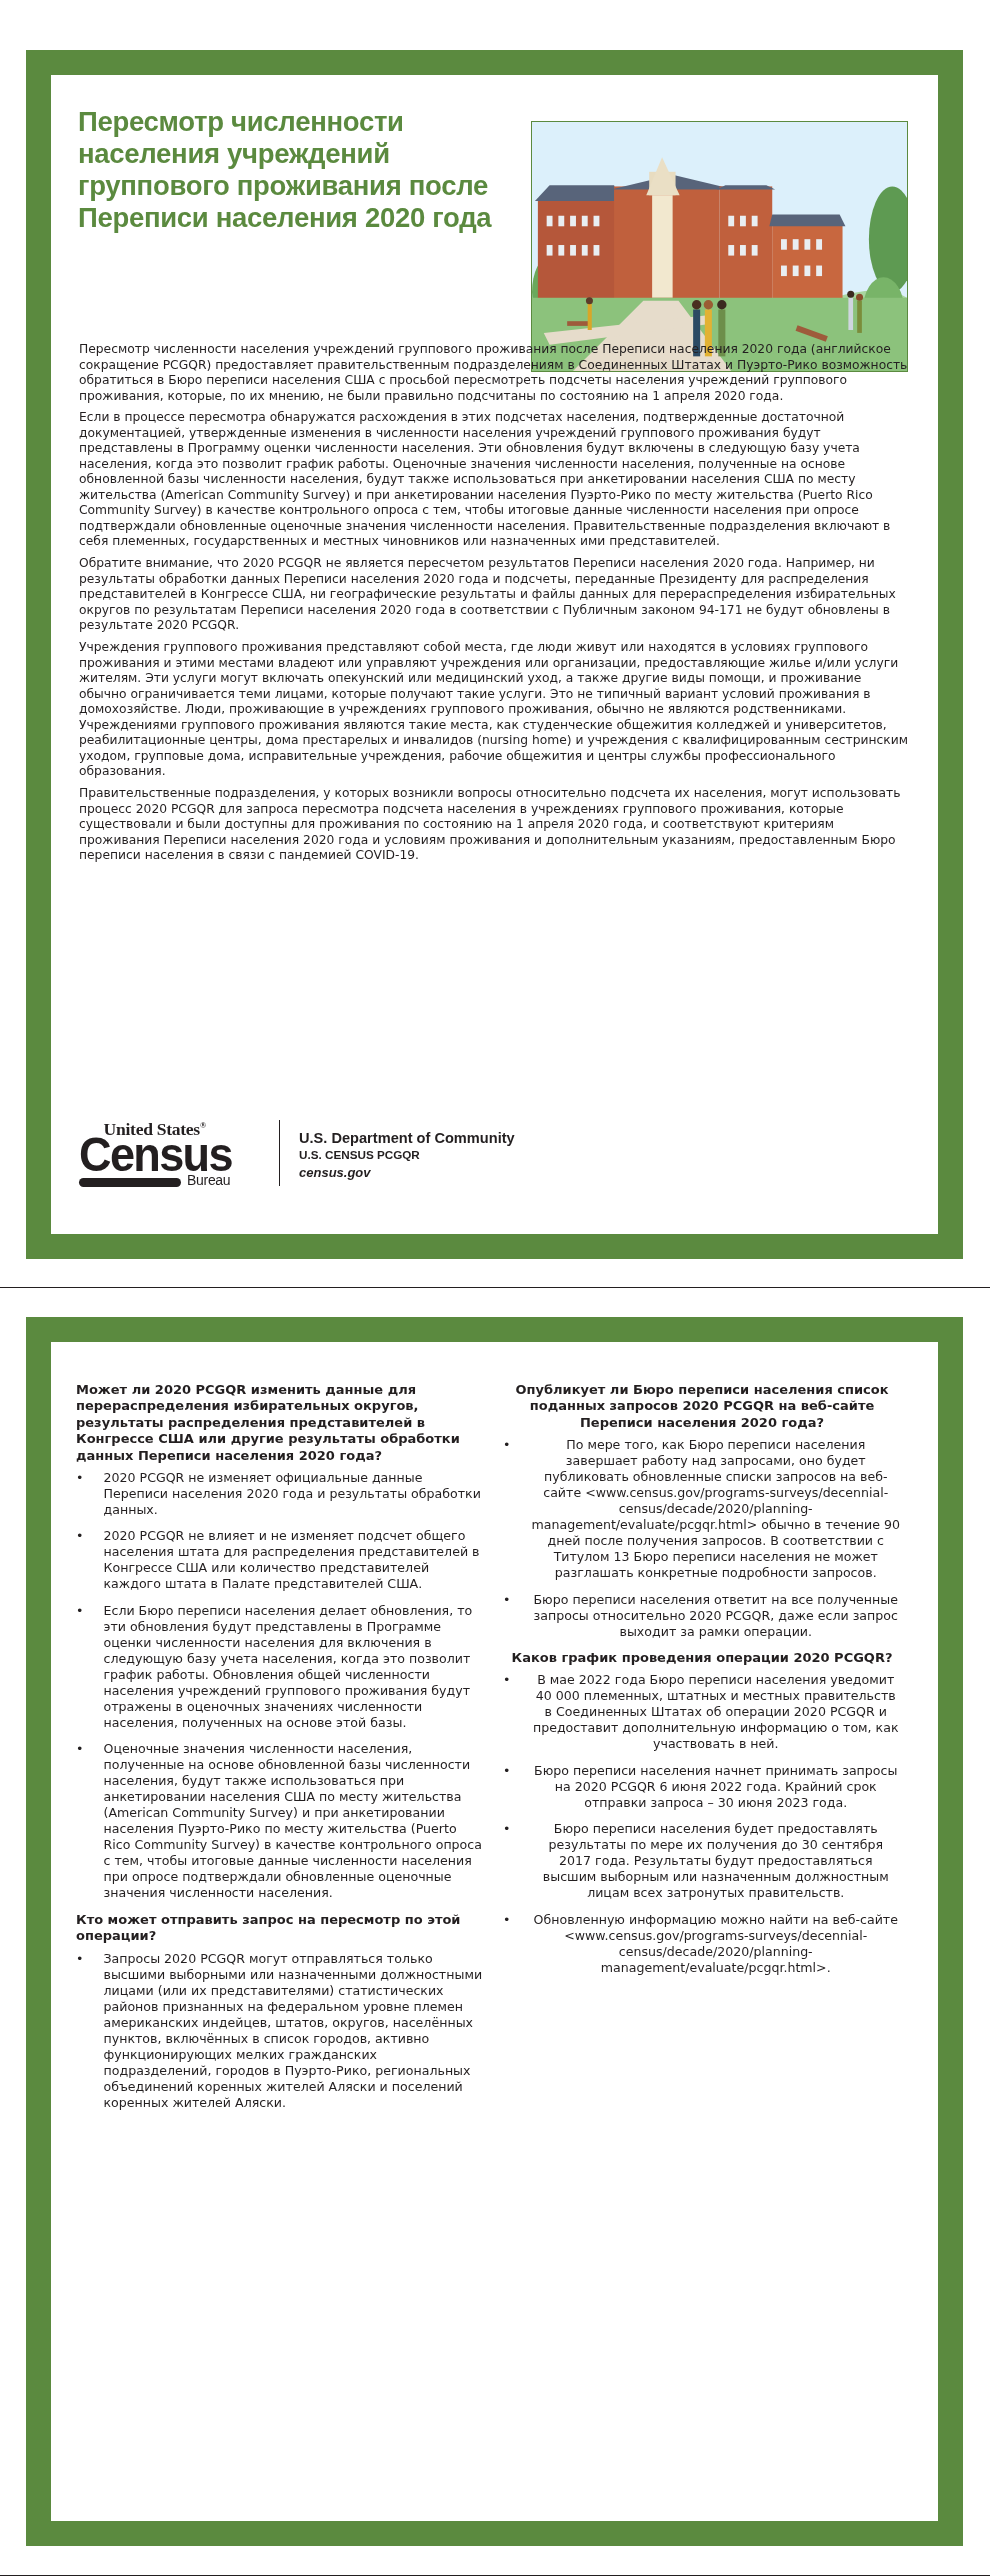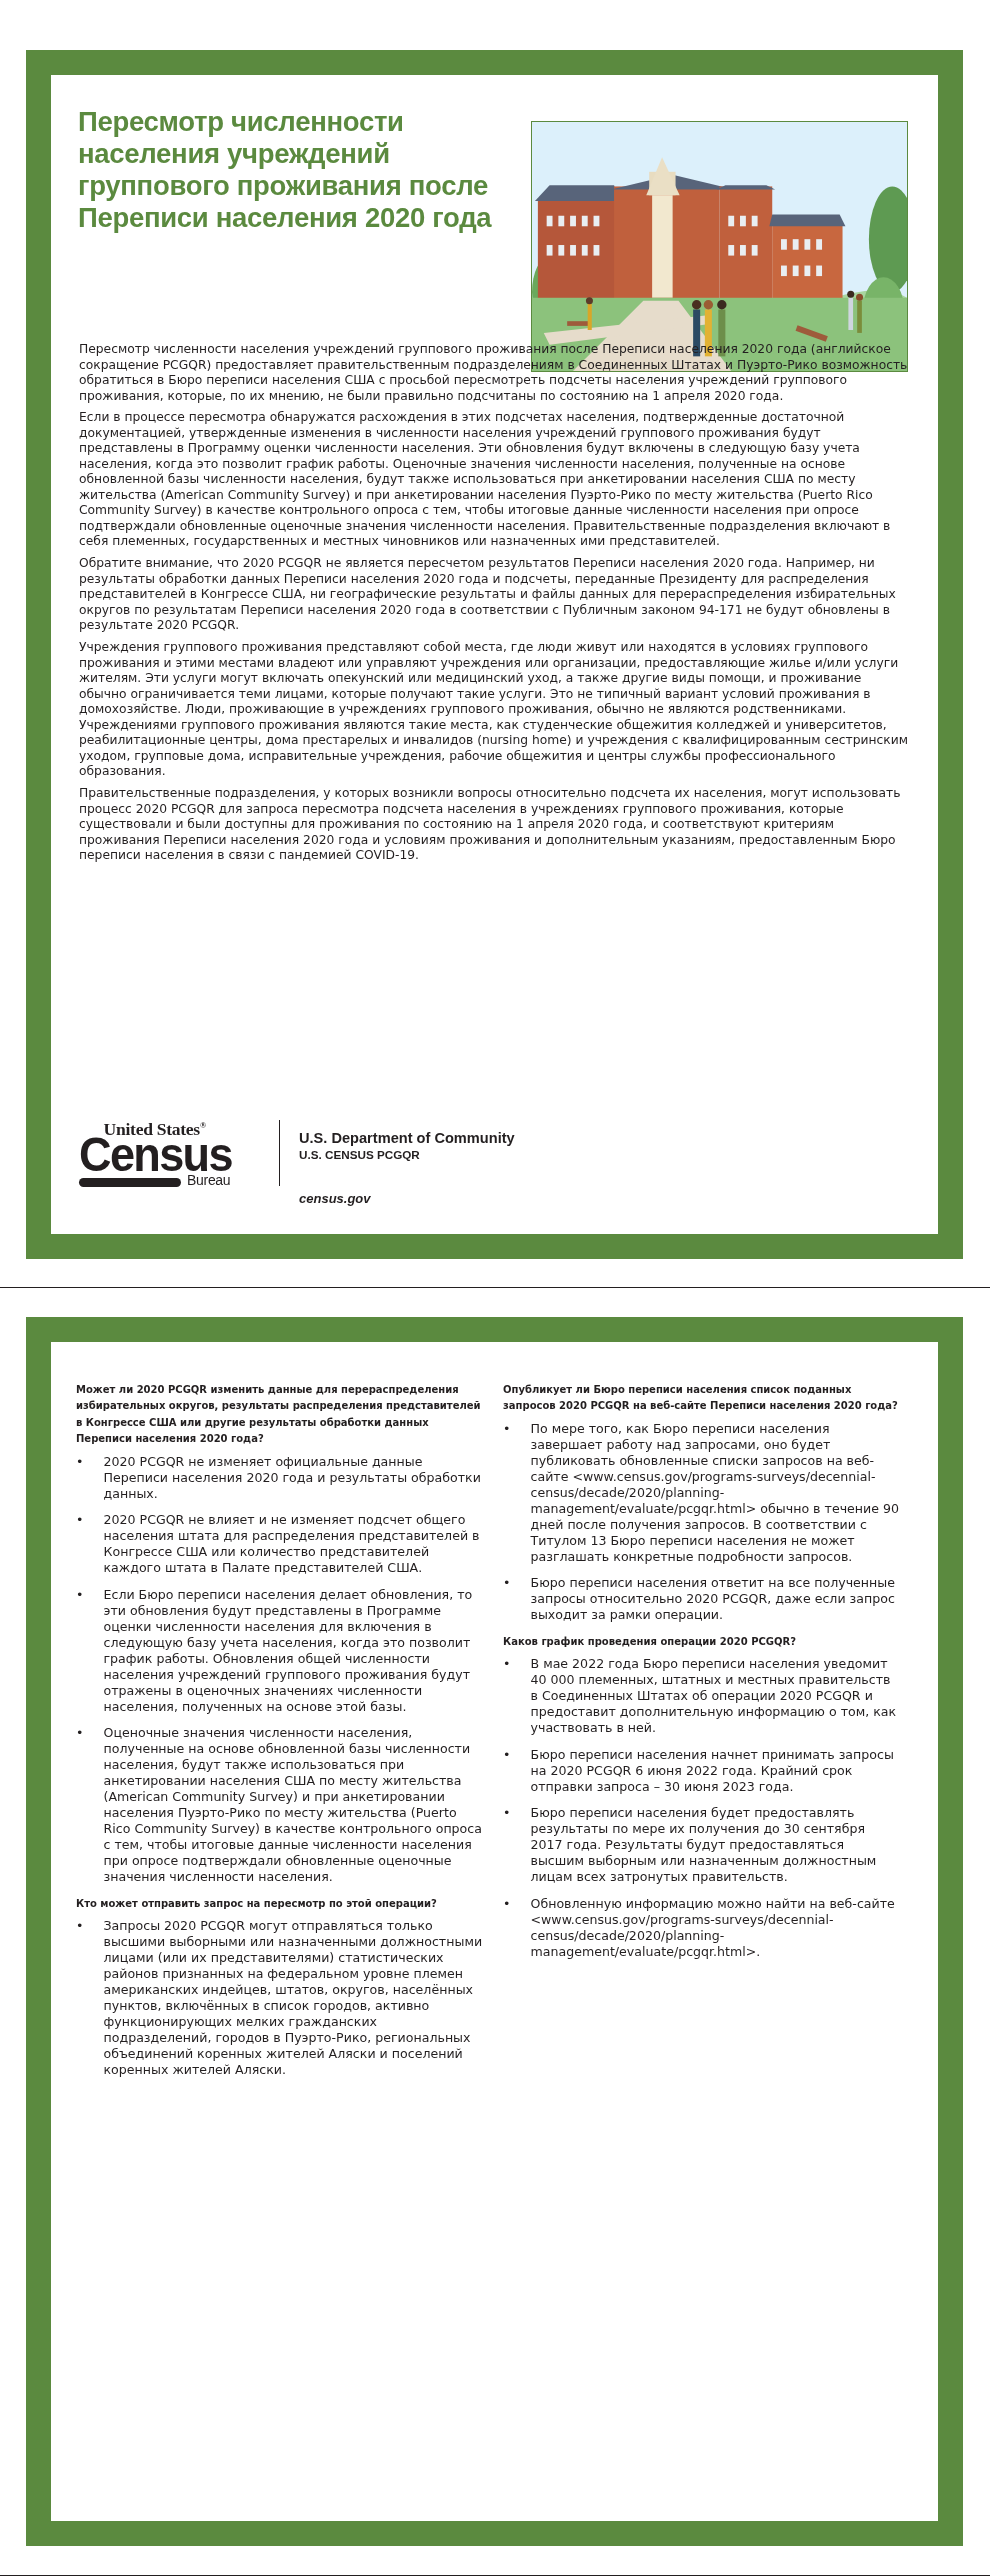--- a/index.html
+++ b/index.html
@@ -22,27 +22,27 @@
   .census-mark { position: absolute; left: 0; top: 1px; width: 193px; height: 70px; font-family: "Liberation Sans", sans-serif; }
   .census-mark .us { position: absolute; left: 24.6px; top: 0; font-family: "Liberation Serif", serif; font-weight: bold; font-size: 17.6px; letter-spacing: -0.3px; }
   .census-mark .reg { font-size: 8.2px; vertical-align: super; }
   .census-mark .word { position: absolute; left: 0; top: 10.5px; font-family: "Liberation Sans", sans-serif; font-weight: bold; font-size: 49px; line-height: 49px; letter-spacing: -1.8px; transform: scaleX(0.92); transform-origin: left; }
   .census-mark .bar { position: absolute; left: 0; top: 59px; width: 102px; height: 9.4px; background: #231f20; border-radius: 4.7px; }
   .census-mark .bureau { position: absolute; left: 108px; top: 53px; font-weight: normal; font-size: 14px; letter-spacing: -0.3px; }
   .logo-sep { position: absolute; left: 200px; top: 2.3px; width: 1.2px; height: 66px; background: #231f20; }
   .dept { position: absolute; left: 220px; top: 11.7px; font-family: "Liberation Sans", sans-serif; font-weight: bold; }
   .dept .d1 { font-size: 14.6px; line-height: 17.6px; }
   .dept .d2 { font-size: 11.7px; line-height: 16.4px; }
-  .dept .d3 { font-size: 13px; line-height: 17.6px; font-style: italic; margin-top: 26px; }
+  .dept .d3 { font-size: 13px; line-height: 17.6px; font-style: italic; }
 
   
   .col { position: absolute; top: 1382px; width: 410px; font-size: 12.6px; line-height: 16px; }
   .col-left { left: 76px; }
-  .col-right { left: 503px; width: 398px; }
-  .q { font-family: "DejaVu Sans", sans-serif; font-weight: bold; font-size: 10px; line-height: 16.4px; margin: 0 0 5.9px 0; }
+  .col-right { left: 503px; width: 398px; text-align: center; }
+  .q { font-family: "DejaVu Sans", sans-serif; font-weight: bold; font-size: 13px; line-height: 16.4px; margin: 0 0 5.9px 0; }
   .col ul { list-style: none; margin: 0 0 8.2px 0; padding: 0; }
   .col li { position: relative; padding-left: 27.5px; margin: 0 0 10.5px 0; }
   .col li .bullet { position: absolute; left: 0; top: 0; }
 </style>
 </head>
 <body>
 
 <div class="page-frame" id="page1">
   <div class="inner">
     <div class="hero">

